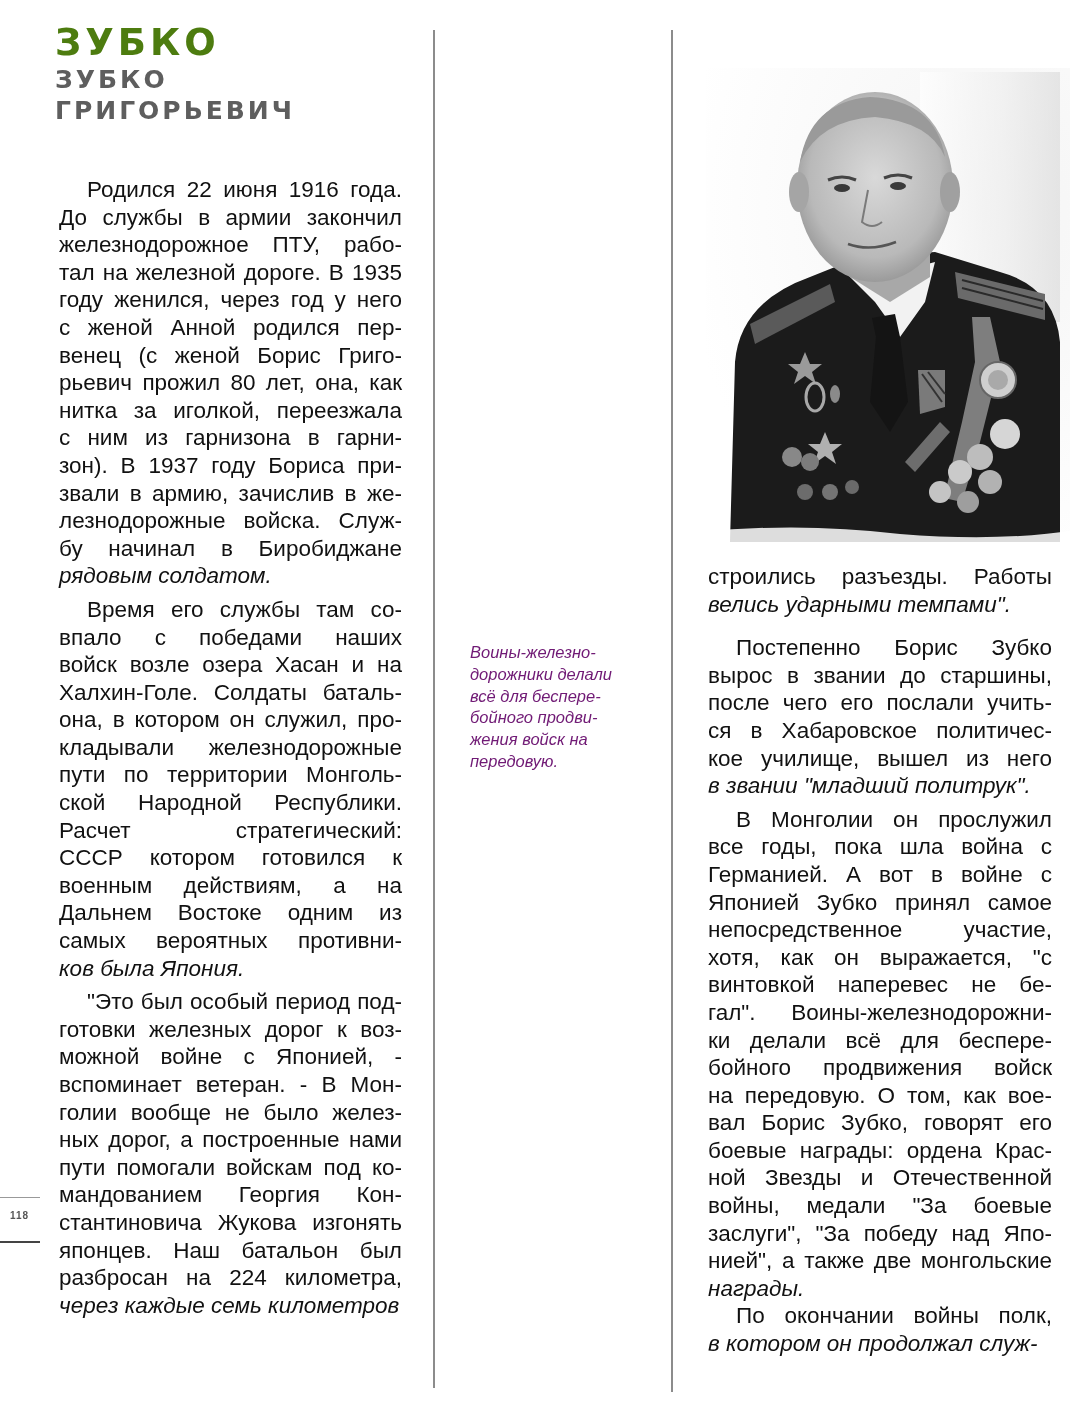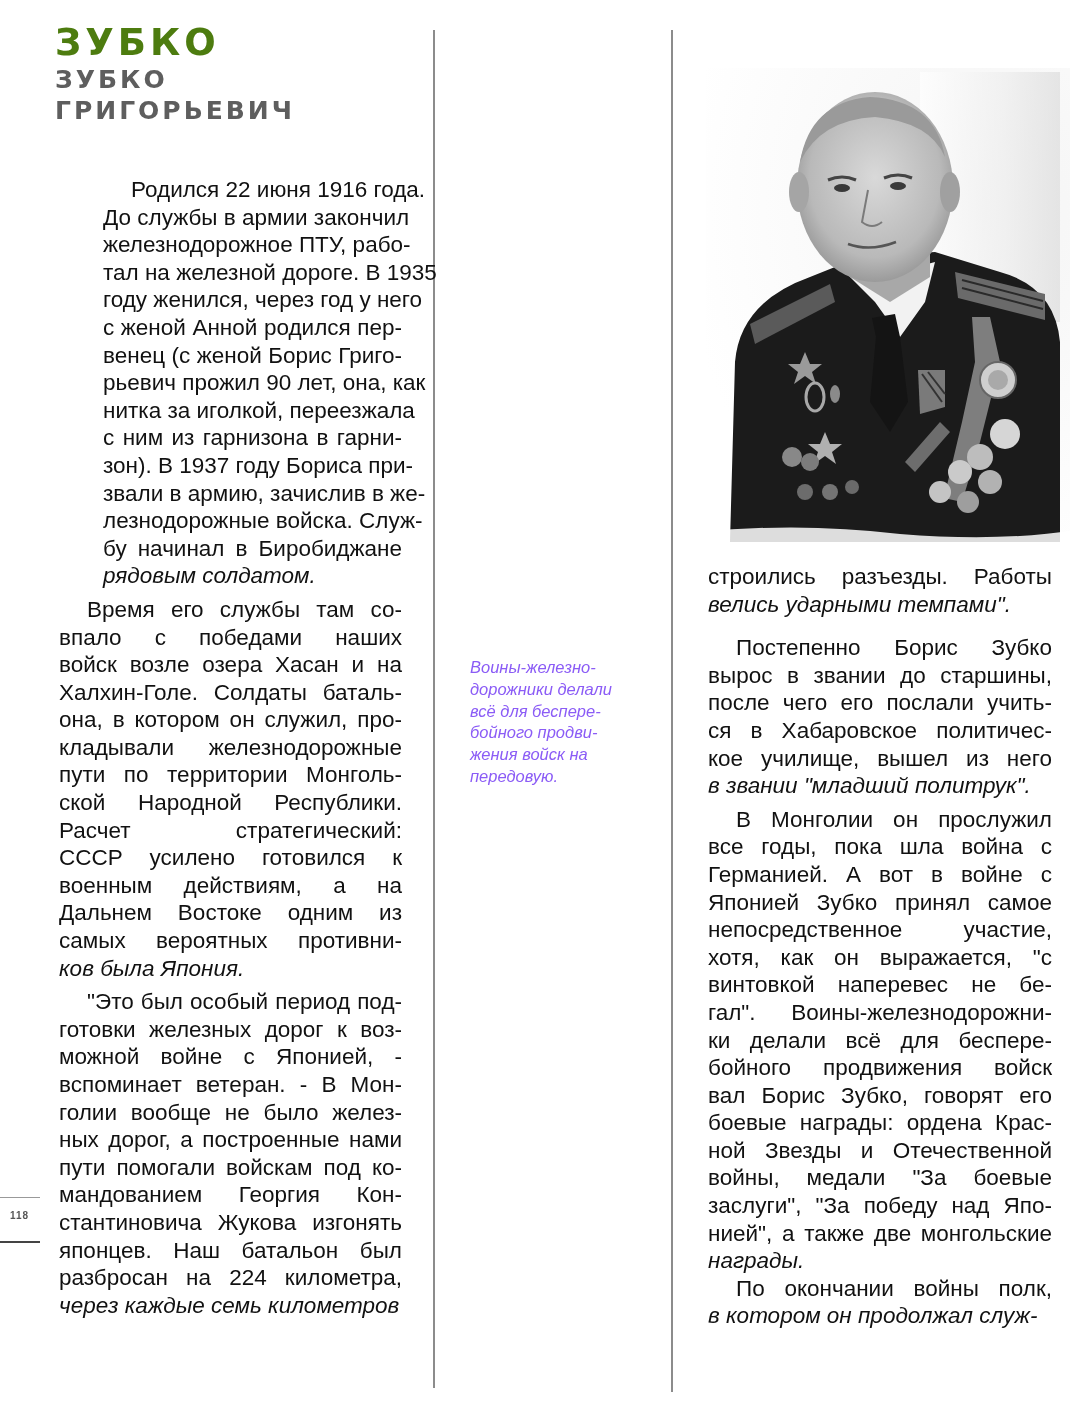--- a/index.html
+++ b/index.html
@@ -57,26 +57,26 @@
       width: 343px;
     }
     .col-right {
       left: 708px;
       top: 563px;
       width: 344px;
     }
     .caption {
       position: absolute;
       left: 470px;
-      top: 657px;
+      top: 642px;
       width: 150px;
       font-style: italic;
       font-size: 16.5px;
       line-height: 21.8px;
-      color: #8b5cf6;
+      color: #701a75;
     }
     .caption span { display: block; white-space: nowrap; }
     .line { display: block; white-space: nowrap; text-align: justify; text-align-last: justify; }
     .line.last { text-align-last: left; font-style: italic; }
     .line.ind { padding-left: 28px; }
     
     .divider {
       position: absolute;
       width: 2px;
       background: #8c8c8c;
@@ -125,48 +125,48 @@
   </div>
 
   <div class="divider divider-1"></div>
   <div class="divider divider-2"></div>
 
   <div class="pn-rule top"></div>
   <div class="page-number">118</div>
   <div class="pn-rule bot"></div>
 
   <div class="col col-left" id="left-col">
-      <div style="margin-bottom: 6px; margin-left: 44px;">
+      <div style="margin-bottom: 6px;">
         <span class="line ind">Родился 22 июня 1916 года.</span>
         <span class="line">До службы в армии закончил</span>
         <span class="line">железнодорожное ПТУ, рабо-</span>
         <span class="line">тал на железной дороге. В 1935</span>
         <span class="line">году женился, через год у него</span>
         <span class="line">с женой Анной родился пер-</span>
         <span class="line">венец (с женой Борис Григо-</span>
-        <span class="line">рьевич прожил 90 лет, она, как</span>
+        <span class="line">рьевич прожил 80 лет, она, как</span>
         <span class="line">нитка за иголкой, переезжала</span>
         <span class="line">с ним из гарнизона в гарни-</span>
         <span class="line">зон). В 1937 году Бориса при-</span>
         <span class="line">звали в армию, зачислив в же-</span>
         <span class="line">лезнодорожные войска. Служ-</span>
         <span class="line">бу начинал в Биробиджане</span>
         <span class="line last">рядовым солдатом.</span>
       </div>
       <div style="margin-bottom: 6px;">
         <span class="line ind">Время его службы там со-</span>
         <span class="line">впало с победами наших</span>
         <span class="line">войск возле озера Хасан и на</span>
         <span class="line">Халхин-Голе. Солдаты баталь-</span>
         <span class="line">она, в котором он служил, про-</span>
         <span class="line">кладывали железнодорожные</span>
         <span class="line">пути по территории Монголь-</span>
         <span class="line">ской Народной Республики.</span>
         <span class="line">Расчет стратегический:</span>
-        <span class="line">СССР усилено готовился к</span>
+        <span class="line">СССР котором готовился к</span>
         <span class="line">военным действиям, а на</span>
         <span class="line">Дальнем Востоке одним из</span>
         <span class="line">самых вероятных противни-</span>
         <span class="line last">ков была Япония.</span>
       </div>
       <div style="margin-bottom: 6px;">
         <span class="line ind">"Это был особый период под-</span>
         <span class="line">готовки железных дорог к воз-</span>
         <span class="line">можной войне с Японией, -</span>
         <span class="line">вспоминает ветеран. - В Мон-</span>
@@ -285,20 +285,21 @@
         <span class="line ind">В Монголии он прослужил</span>
         <span class="line">все годы, пока шла война с</span>
         <span class="line">Германией. А вот в войне с</span>
         <span class="line">Японией Зубко принял самое</span>
         <span class="line">непосредственное участие,</span>
         <span class="line">хотя, как он выражается, "с</span>
         <span class="line">винтовкой наперевес не бе-</span>
         <span class="line">гал". Воины-железнодорожни-</span>
         <span class="line">ки делали всё для беспере-</span>
         <span class="line">бойного продвижения войск</span>
+        <span class="line">на передовую. О том, как вое-</span>
         <span class="line">вал Борис Зубко, говорят его</span>
         <span class="line">боевые награды: ордена Крас-</span>
         <span class="line">ной Звезды и Отечественной</span>
         <span class="line">войны, медали "За боевые</span>
         <span class="line">заслуги", "За победу над Япо-</span>
         <span class="line">нией", а также две монгольские</span>
         <span class="line last">награды.</span>
       </div>
       <div style="margin-bottom: 6px;">
         <span class="line ind">По окончании войны полк,</span>

